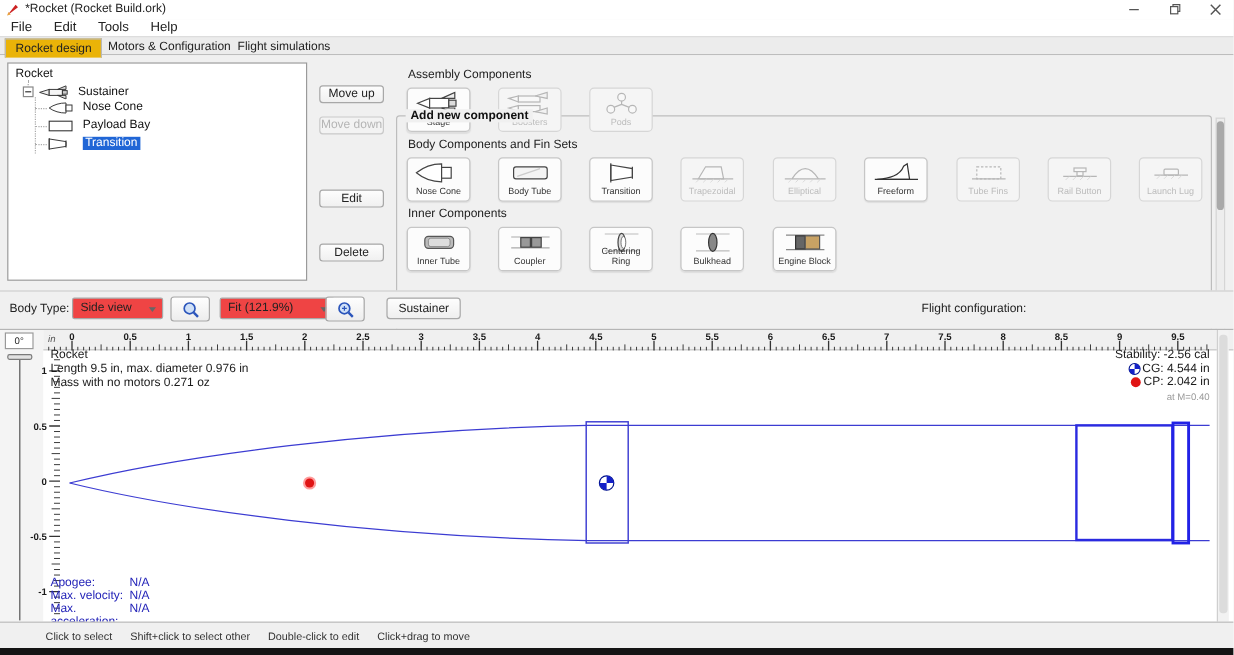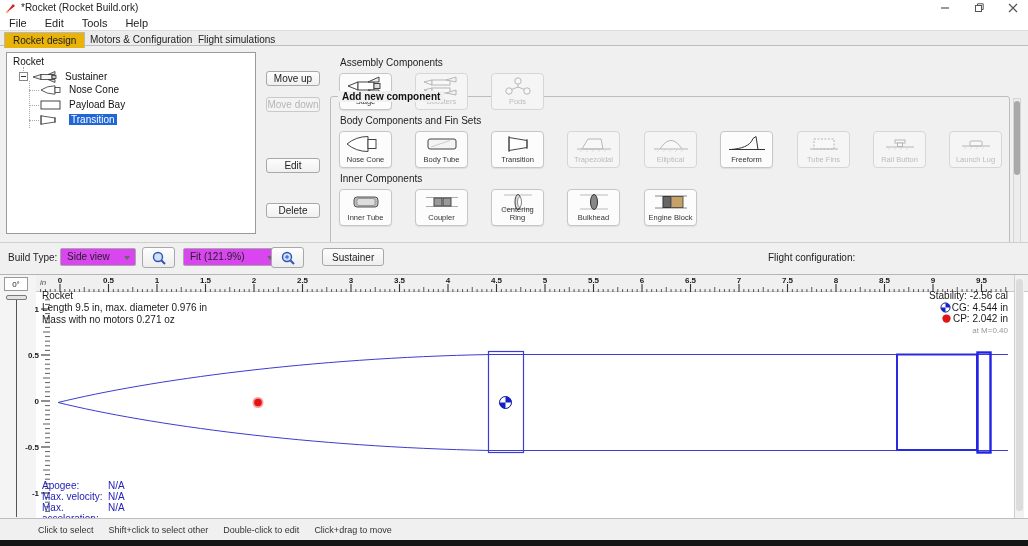--- a/index.html
+++ b/index.html
@@ -46,21 +46,21 @@
   .cbtn.dis { background:#f5f5f5; box-shadow:none; border-color:#d6d6d6; }
   .cbtn.dis .cl { color:#bcbcbc; }
   .cbtn.dis .ci { opacity:0.35; }
 
   .panescroll { position:absolute; left:1013px; top:52px; width:8px; height:184px; background:#ededed; border:1px solid #d5d5d5; }
   .panescroll .thumb { position:absolute; left:0px; top:2px; width:6px; height:74px; background:#a9a9a9; border-radius:3px; }
 
   
   .toolbar { position:absolute; left:0; top:242px; width:1028px; height:32px; background:#f0f0f0; border-top:1px solid #cfcfcf; }
   .tlabel { position:absolute; font-size:10px; color:#222; top:9px; }
-  .tselect { position:absolute; top:5px; height:18px; background:#d946ef; border:1px solid #a8a8a8; border-radius:2px; font-size:10px; color:#222; padding:2px 16px 12px 6px; }
+  .tselect { position:absolute; top:5px; height:18px; background:#ef4444; border:1px solid #a8a8a8; border-radius:2px; font-size:10px; color:#222; padding:2px 16px 12px 6px; }
   .tselect .chev { position:absolute; right:5px; top:7px; width:0; height:0; border-left:3.5px solid transparent; border-right:3.5px solid transparent; border-top:4px solid #666; }
   .tbtn { position:absolute; top:4px; width:33px; height:21px; background:linear-gradient(#fefefe,#ededed); border:1px solid #a8a8a8; border-radius:3px; display:flex; align-items:center; justify-content:center; }
   .togglebtn { position:absolute; top:5px; height:18px; background:linear-gradient(#fdfdfd,#efefef); border:1px solid #a8a8a8; border-radius:3px; font-size:10px; color:#222; padding:3px 9px 0 9px; }
 
   
   .canvas { position:absolute; left:0; top:274px; width:1028px; height:244px; background:#fff; border-top:1px solid #b5b5b5; }
   .rotcol { position:absolute; left:0; top:0; width:36px; height:244px; background:#f4f4f4; }
   .rotbox { position:absolute; left:4px; top:2px; width:24px; height:14px; background:#fff; border:1px solid #999; font-size:8px; color:#222; text-align:center; line-height:13px; }
   .rotline { position:absolute; left:16px; top:22px; width:1px; height:220px; background:#555; }
   .rothandle { position:absolute; left:6px; top:20px; width:21px; height:5px; background:#e2e2e2; border:1px solid #7a7a7a; border-radius:2px; }
@@ -317,21 +317,21 @@
       </svg>
       <div class="cl">Engine Block</div>
     </div>
 
     <div class="panescroll">
         <div class="thumb"></div>
       </div>
   </div>
 
   <div class="toolbar">
-    <span class="tlabel" style="left:8px;">Build Type:</span>
+    <span class="tlabel" style="left:8px;">Body Type:</span>
     <div class="tselect" style="left:60px; width:76px;">
       <span>Side view</span><span class="chev"></span>
     </div>
     <div class="tbtn" style="left:142px;">
       <svg width="16" height="16" viewBox="0 0 16 16">
         <circle cx="7" cy="7" r="4.5" fill="#cfe0f7" stroke="#2b55bb" stroke-width="1.4"></circle>
         <line x1="10.5" y1="10.5" x2="14" y2="14" stroke="#2b55bb" stroke-width="2"></line>
       </svg>
     </div>
     <div class="tselect" style="left:183px; width:96px;">

